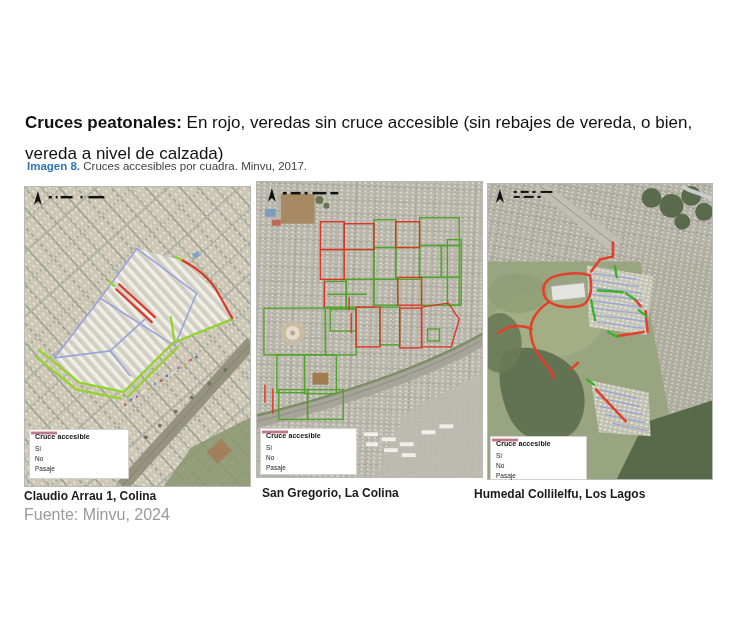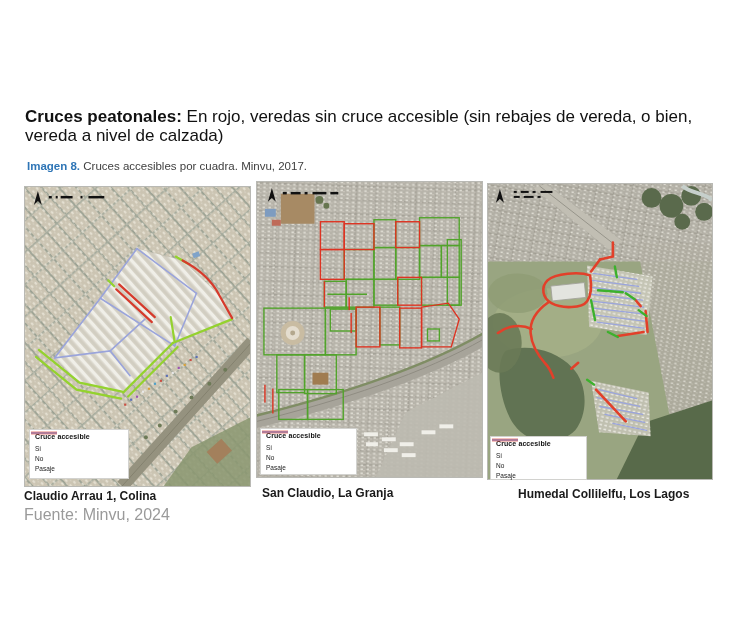--- a/index.html
+++ b/index.html
@@ -1,18 +1,18 @@
 <!DOCTYPE html>
 <html><head>
 <meta charset="utf-8">
 <style>
   html,body{margin:0;padding:0;background:#fff;}
   .page{position:relative;width:730px;height:630px;background:#ffffff;overflow:hidden;
         font-family:"Liberation Sans",sans-serif;}
-  .title{position:absolute;left:25px;top:107px;width:692px;font-size:17px;line-height:19px;color:#111;}
+  .title{position:absolute;left:25px;top:107px;width:692px;font-size:17px;line-height:31px;color:#111;}
   .title .tb{font-weight:bold;}
   .caption{position:absolute;left:27px;top:160px;font-size:11.5px;color:#404040;}
   .caption .cl{color:#2e75b6;font-weight:bold;margin-top:44px;}
   .map{position:absolute;border:1px solid #b9b9b4;box-sizing:border-box;background:#c8c2b2;}
   .map svg{position:absolute;left:0;top:0;width:100%;height:100%;display:block;}
   .legend{position:absolute;background:#fff;border:1px solid #d2d2cf;box-sizing:border-box;
           padding:3px 4px 2px 5px;z-index:5;}
   .legend-title{font-size:7px;font-weight:bold;color:#111;margin-bottom:3px;letter-spacing:.1px;}
   .legend-item{display:flex;align-items:center;height:10px;}
   .legend-item svg{width:28px;height:6px;margin-right:5px;flex:0 0 auto;}
@@ -385,18 +385,18 @@
       <div class="legend-item">
         <svg viewBox="0 0 28 6">
             <line x1="1" y1="3" x2="27" y2="3" stroke-width="1.3" stroke="#9aa4db"></line>
           </svg>
         <span class="ll">Pasaje</span>
       </div>
     </div>
   </figure>
 
   <div class="maplabel" style="left:24px;top:489px;">Claudio Arrau 1, Colina</div>
-  <div class="maplabel" style="left:262px;top:486px;">San Claudio, La Granja</div>
-  <div class="maplabel" style="left:518px;top:487px;text-align:center;">Humedal Collilelfu, Los Lagos</div>
+  <div class="maplabel" style="left:262px;top:486px;">San Gregorio, La Colina</div>
+  <div class="maplabel" style="left:474px;top:487px;text-align:center;">Humedal Collilelfu, Los Lagos</div>
 
   <div class="source">Fuente: Minvu, 2024</div>
 
 </div>
 
 </body></html>

